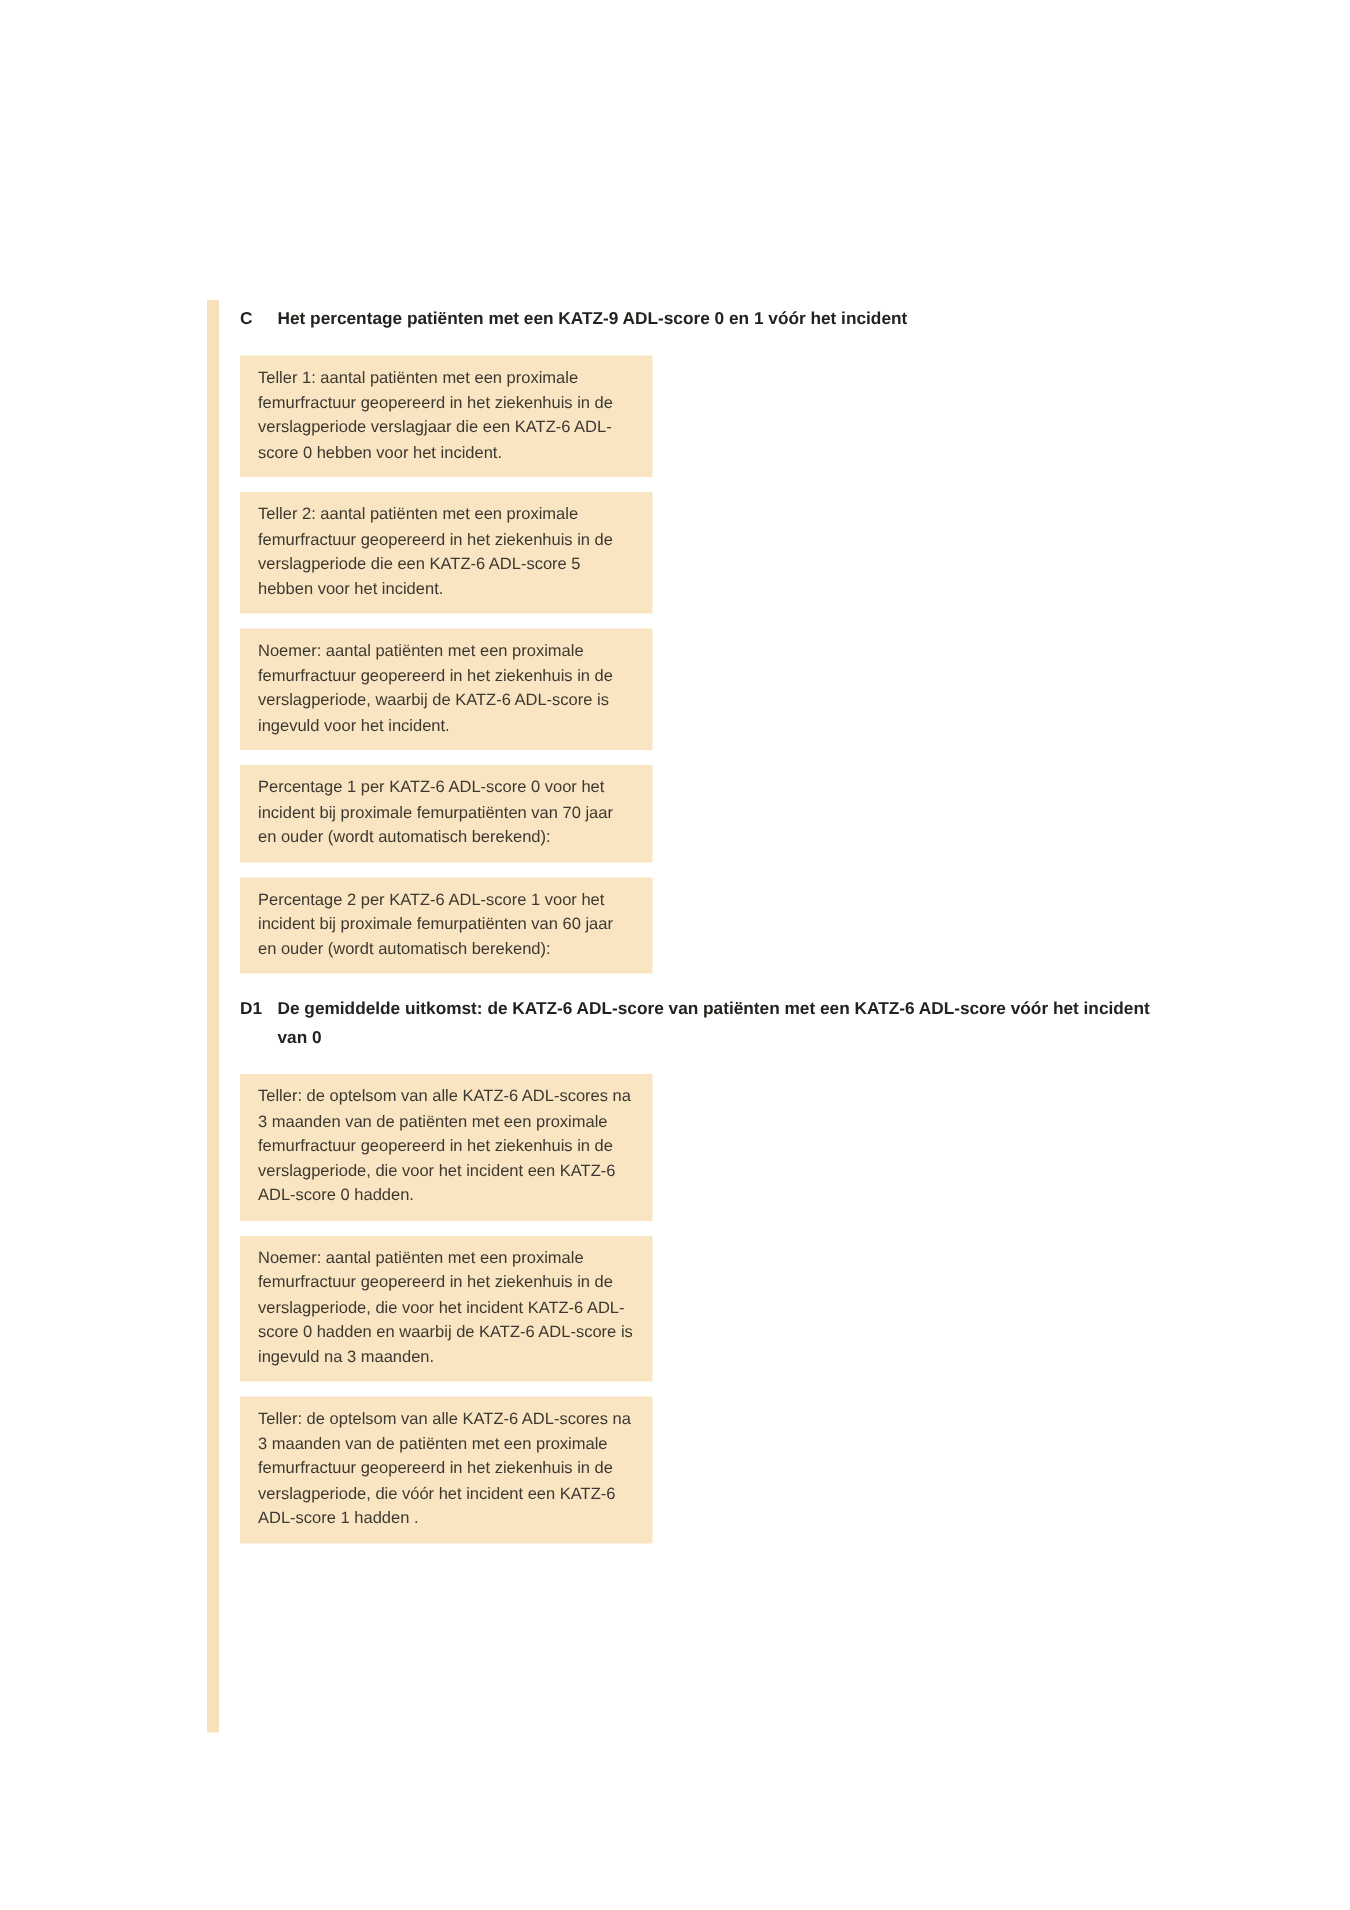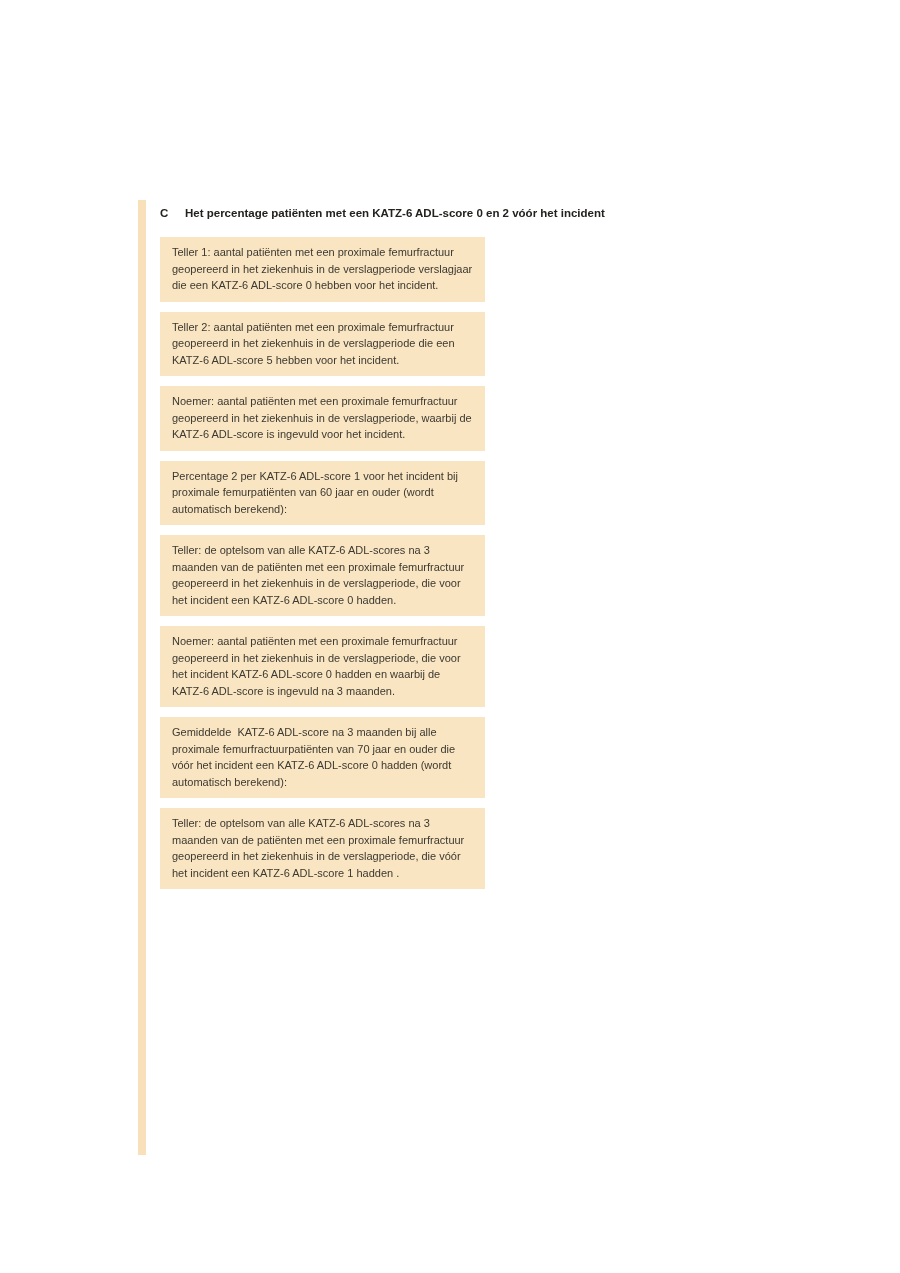--- a/index.html
+++ b/index.html
@@ -41,21 +41,21 @@
   .sec-label{
     flex:0 0 25px;
     width:25px;
   }
   .sec-title{
     flex:1 1 auto;
     white-space:pre-wrap;
   }
   .info-box{
     box-sizing:border-box;
-    width:325px;
+    width:275px;
     background:var(--box-bg);
     padding:7px 12px 8px 12px;
     margin:0 0 10px 0;
   }
   .info-box p{
     margin:0;
     font-size:11px;
     line-height:16.5px;
     white-space:pre-wrap;
     color:var(--text);
@@ -79,45 +79,50 @@
 
 <div class="page">
 
   <div class="stripe"></div>
 
   <div class="content">
 
     <section>
       <h2 class="section-heading">
         <span class="sec-label">C</span>
-        <span class="sec-title">Het percentage patiënten met een KATZ-6 ADL-score 0 en 2 vóór het incident</span>
+        <span class="sec-title">Het percentage patiënten met een KATZ-9 ADL-score 0 en 1 vóór het incident</span>
       </h2>
       <div class="info-box">
         <p>Teller 1: aantal patiënten met een proximale femurfractuur geopereerd in het ziekenhuis in de verslagperiode verslagjaar die een KATZ-6 ADL-score 0 hebben voor het incident.</p>
       </div>
       <div class="info-box">
         <p>Teller 2: aantal patiënten met een proximale femurfractuur geopereerd in het ziekenhuis in de verslagperiode die een KATZ-6 ADL-score 5 hebben voor het incident.</p>
       </div>
       <div class="info-box">
         <p>Noemer: aantal patiënten met een proximale femurfractuur geopereerd in het ziekenhuis in de verslagperiode, waarbij de KATZ-6 ADL-score is ingevuld voor het incident.</p>
       </div>
       <div class="info-box">
+        <p>Percentage 1 per KATZ-6 ADL-score 0 voor het incident bij proximale femurpatiënten van 70 jaar en ouder (wordt automatisch berekend):</p>
+      </div>
+      <div class="info-box">
         <p>Percentage 2 per KATZ-6 ADL-score 1 voor het incident bij proximale femurpatiënten van 60 jaar en ouder (wordt automatisch berekend):</p>
       </div>
     </section>
 
     <section>
+      <h2 class="section-heading spaced">
+        <span class="sec-label">D1</span>
+        <span class="sec-title">De gemiddelde uitkomst: de KATZ-6 ADL-score van patiënten met een KATZ-6 ADL-score vóór het incident
+van 0</span>
+      </h2>
       <div class="info-box">
         <p>Teller: de optelsom van alle KATZ-6 ADL-scores na 3 maanden van de patiënten met een proximale femurfractuur geopereerd in het ziekenhuis in de verslagperiode, die voor het incident een KATZ-6 ADL-score 0 hadden.</p>
       </div>
       <div class="info-box">
         <p>Noemer: aantal patiënten met een proximale femurfractuur geopereerd in het ziekenhuis in de verslagperiode, die voor het incident KATZ-6 ADL-score 0 hadden en waarbij de KATZ-6 ADL-score is ingevuld na 3 maanden.</p>
-      </div>
-      <div class="info-box">
-        <p>Gemiddelde  KATZ-6 ADL-score na 3 maanden bij alle proximale femurfractuurpatiënten van 70 jaar en ouder die vóór het incident een KATZ-6 ADL-score 0 hadden (wordt automatisch berekend):</p>
       </div>
     </section>
 
     <section>
       <div class="info-box">
         <p>Teller: de optelsom van alle KATZ-6 ADL-scores na 3 maanden van de patiënten met een proximale femurfractuur geopereerd in het ziekenhuis in de verslagperiode, die vóór het incident een KATZ-6 ADL-score 1 hadden .</p>
       </div>
     </section>
 
   </div>

